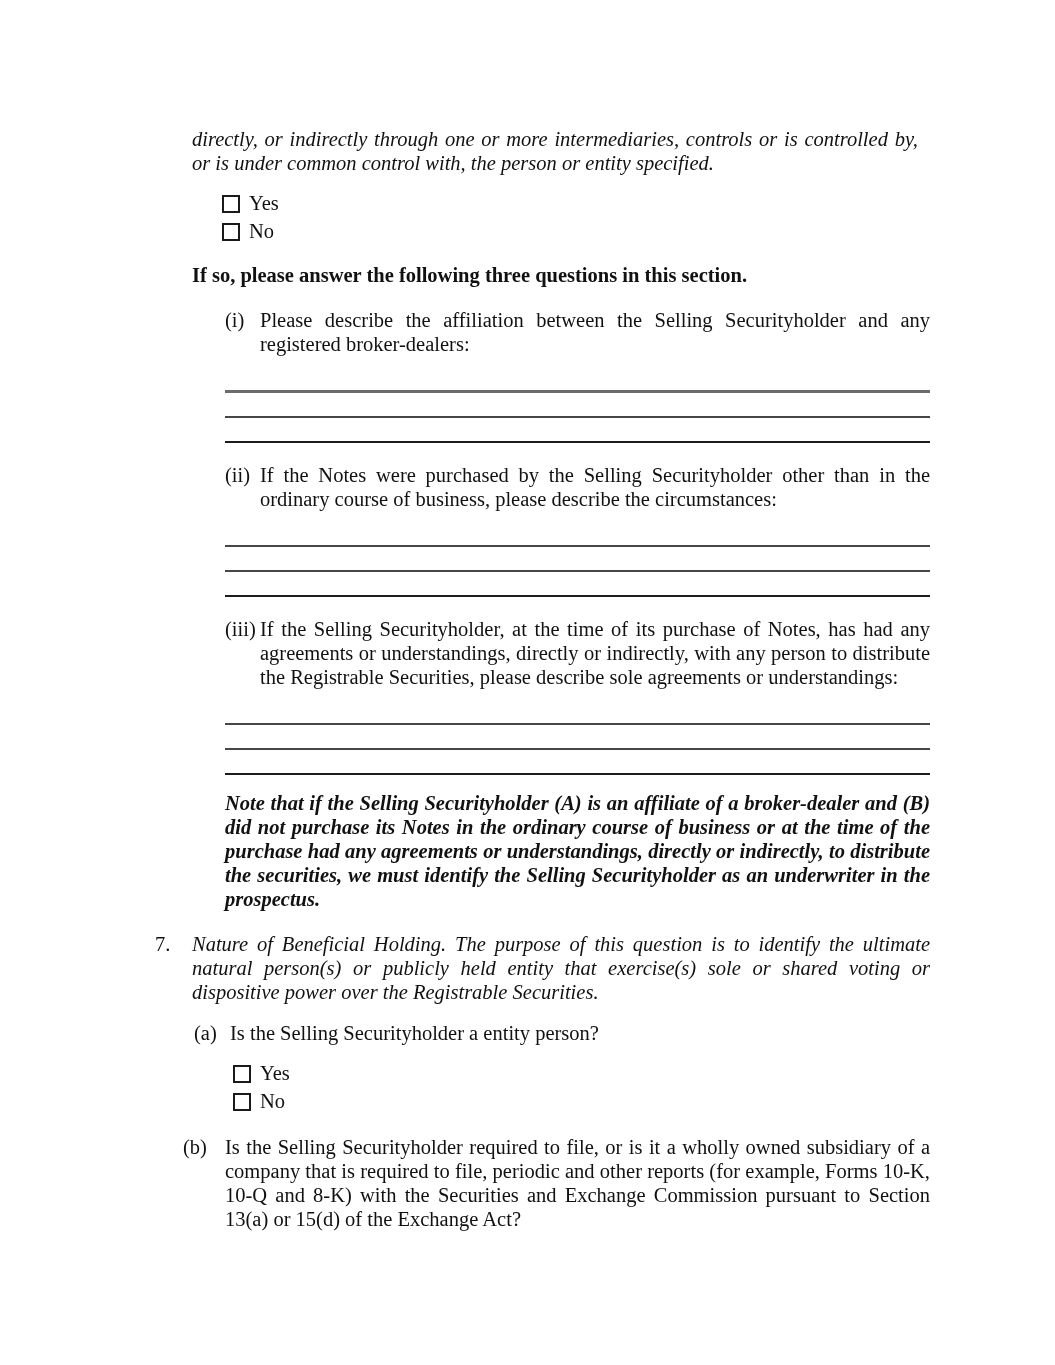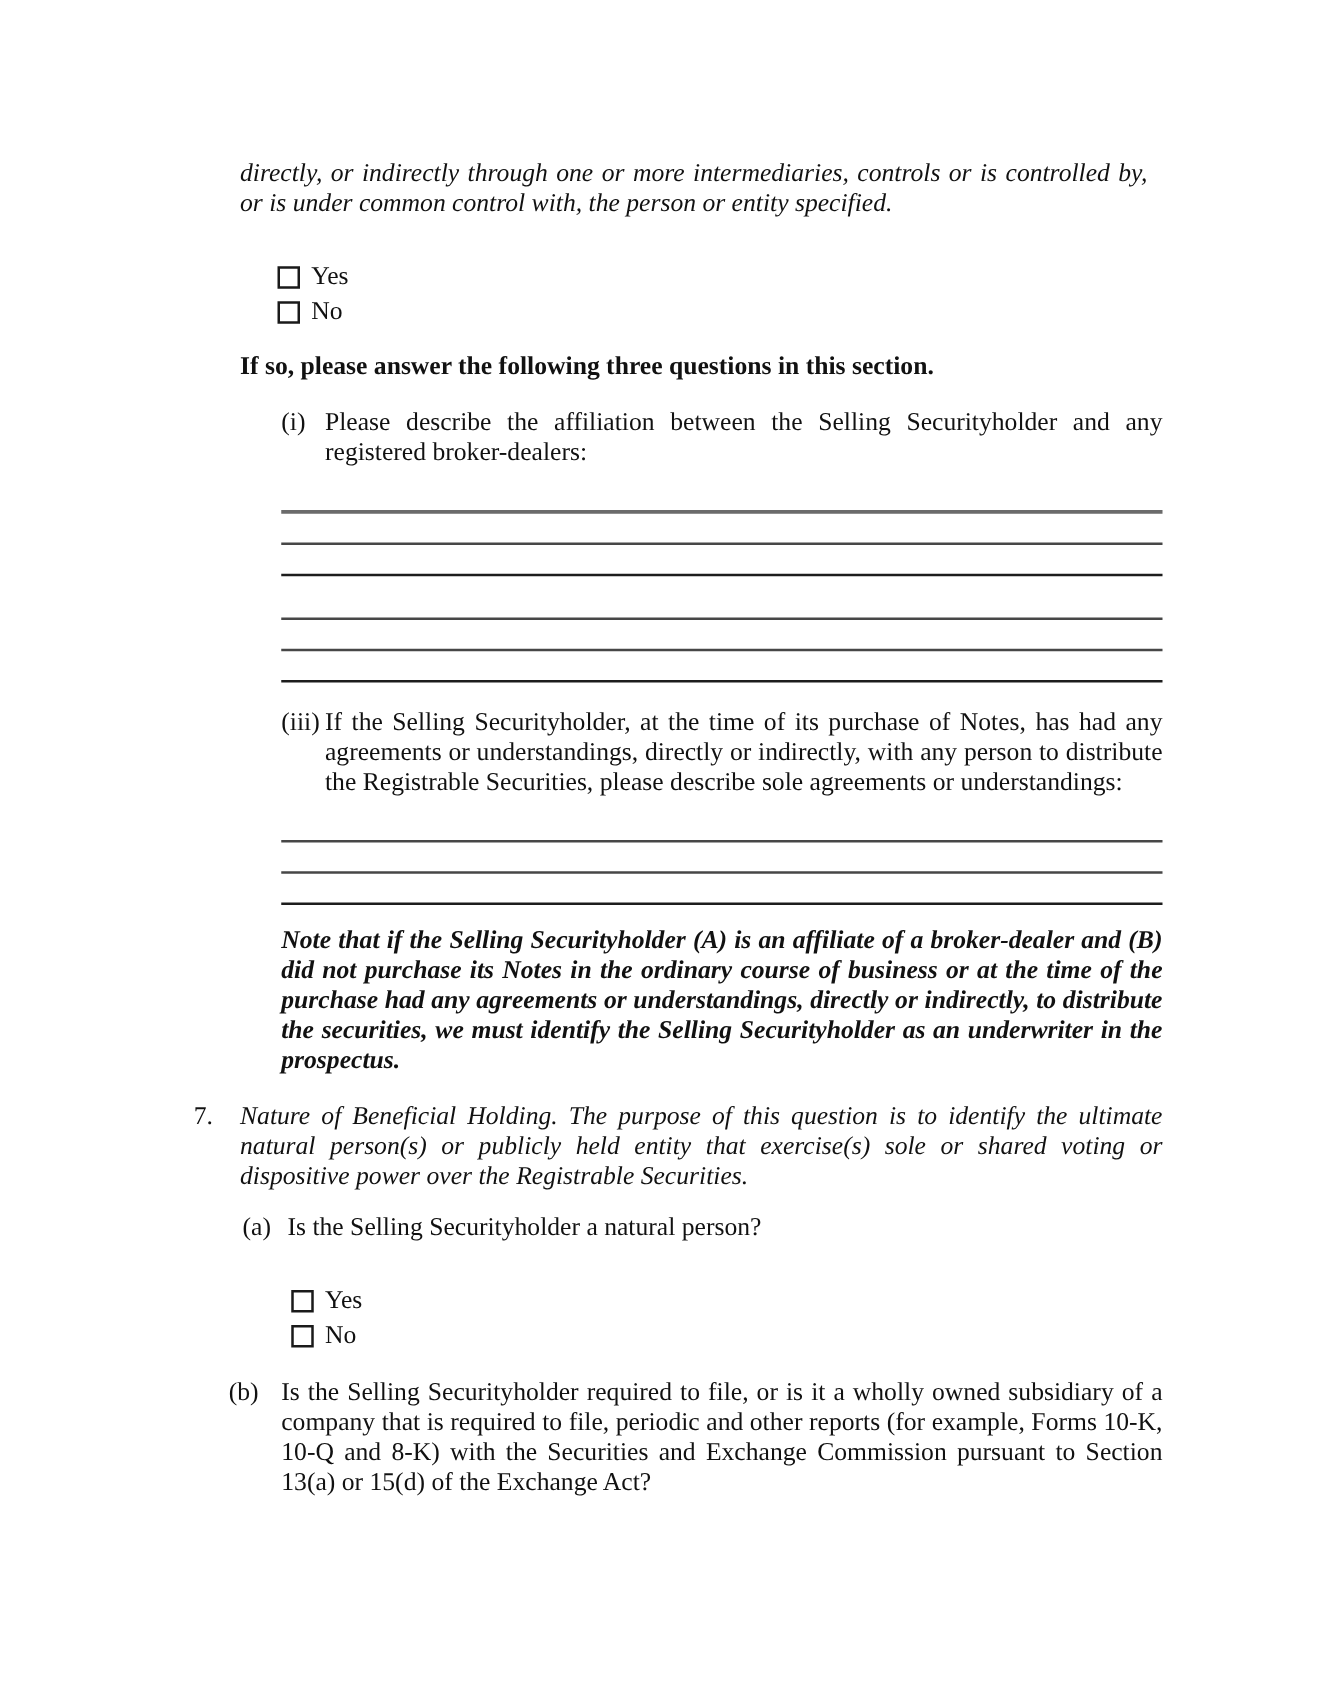--- a/index.html
+++ b/index.html
@@ -25,21 +25,21 @@
     top: 128px;
     width: 738px;
   }
   .justify { text-align: justify; }
   .italic { font-style: italic; }
 
   
   .intro { margin: 0 12px 14px 0; }
 
   
-  .checkbox-group { margin-left: 30px; margin-top: 32px; margin-bottom: 18px; }
+  .checkbox-group { margin-left: 30px; margin-top: 14px; margin-bottom: 18px; }
   .checkbox-group.second { margin-left: 41px; }
   .checkbox-row { display: flex; align-items: center; height: 28px; }
   .checkbox-box {
     display: inline-block;
     width: 14px;
     height: 14px;
     border: 2px solid #1a1a1a;
     margin-right: 9px;
     flex: 0 0 auto;
     cursor: pointer;
@@ -122,20 +122,24 @@
     <div class="q-item">
       <span class="q-num">(i)</span>
       <span class="q-body">Please describe the affiliation between the Selling Securityholder and any registered broker-dealers:</span>
     </div>
     <div class="answer-lines">
       <div class="answer-line first"></div>
       <div class="answer-line"></div>
       <div class="answer-line last"></div>
     </div>
 
+    <div class="q-item">
+      <span class="q-num">(ii)</span>
+      <span class="q-body">If the Notes were purchased by the Selling Securityholder other than in the ordinary course of business, please describe the circumstances:</span>
+    </div>
     <div class="answer-lines">
       <div class="answer-line"></div>
       <div class="answer-line"></div>
       <div class="answer-line last"></div>
     </div>
 
     <div class="q-item">
       <span class="q-num">(iii)</span>
       <span class="q-body">If the Selling Securityholder, at the time of its purchase of Notes, has had any agreements or understandings, directly or indirectly, with any person to distribute the Registrable Securities, please describe sole agreements or understandings:</span>
     </div>
@@ -147,21 +151,21 @@
 
     <p class="note">Note that if the Selling Securityholder (A) is an affiliate of a broker-dealer and (B) did not purchase its Notes in the ordinary course of business or at the time of the purchase had any agreements or understandings, directly or indirectly, to distribute the securities, we must identify the Selling Securityholder as an underwriter in the prospectus.</p>
 
     <div class="item7">
       <span class="item7-num">7.</span>
       <span class="item7-body">Nature of Beneficial Holding. The purpose of this question is to identify the ultimate natural person(s) or publicly held entity that exercise(s) sole or shared voting or dispositive power over the Registrable Securities.</span>
     </div>
 
     <div class="item-a">
       <span class="item-a-num">(a)</span>
-      <span class="item-body">Is the Selling Securityholder a natural person?</span>
+      <span class="item-body">Is the Selling Securityholder a entity person?</span>
     </div>
 
     <div class="checkbox-group second">
       <div class="checkbox-row">
         <span class="checkbox-box"></span>
         <span>Yes</span>
       </div>
       <div class="checkbox-row">
         <span class="checkbox-box"></span>
         <span>No</span>

